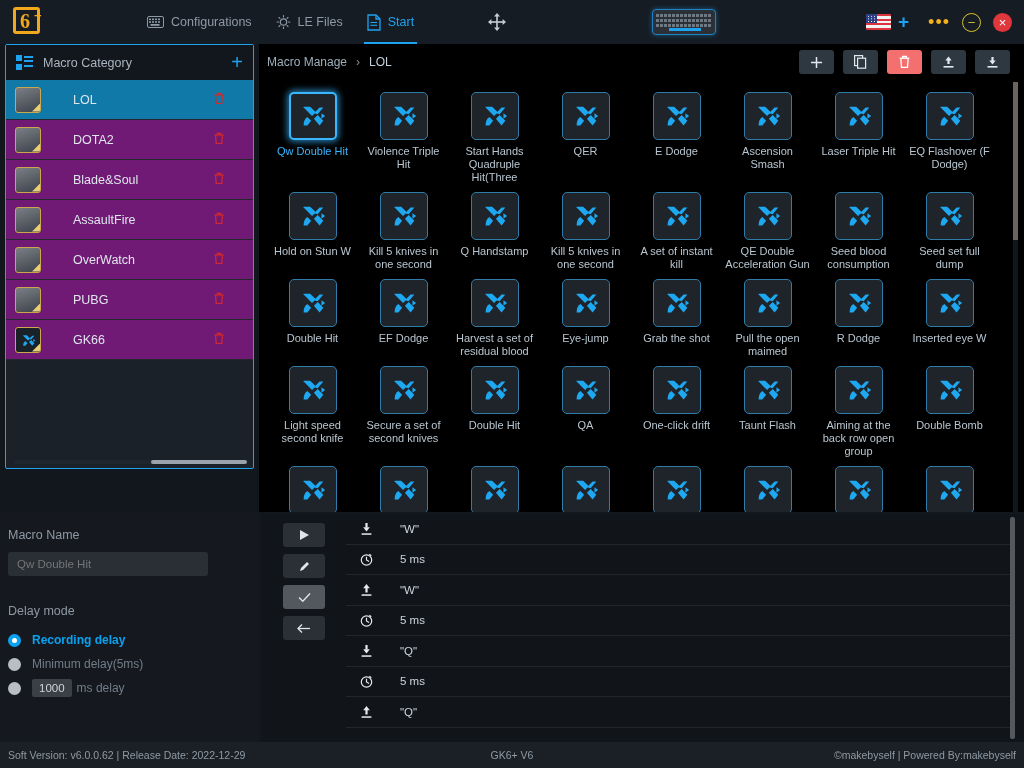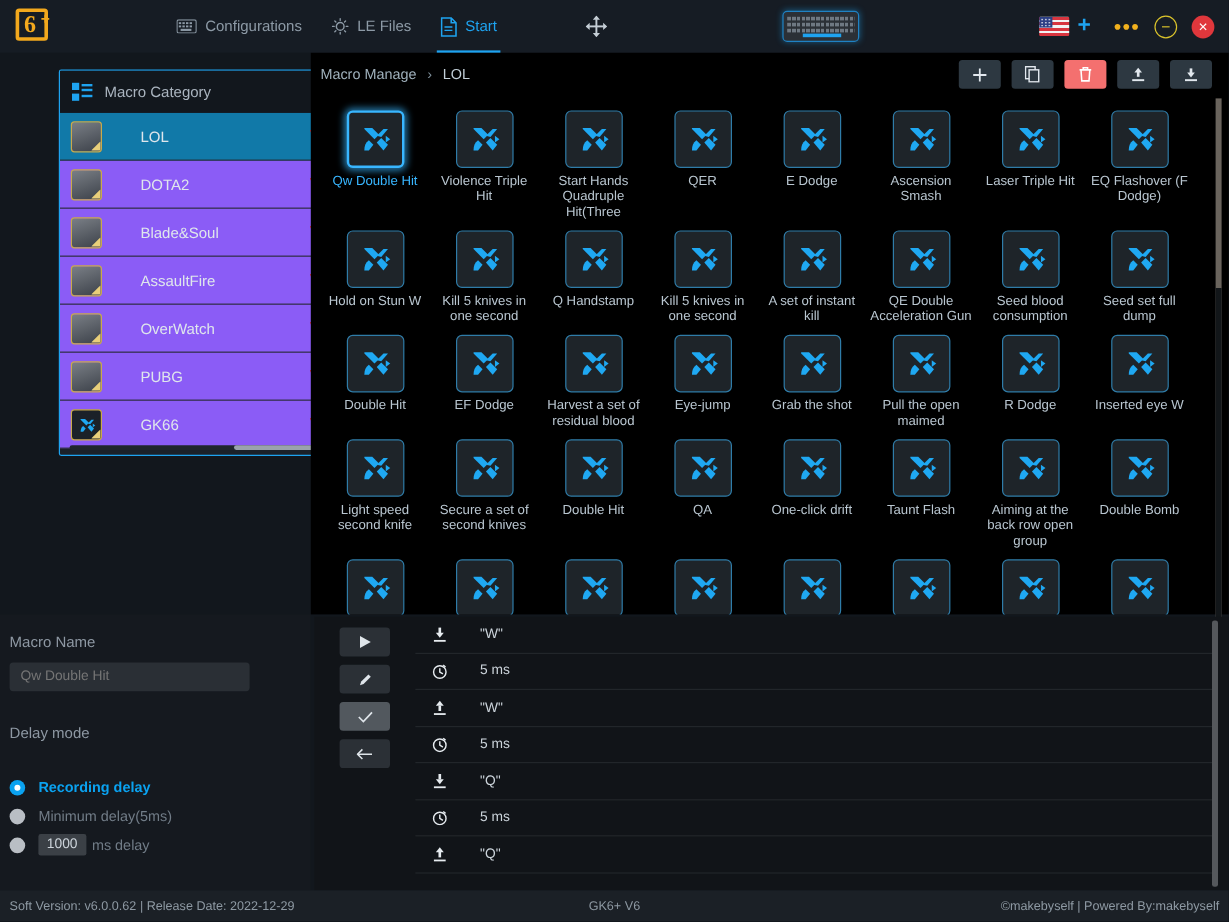--- a/index.html
+++ b/index.html
@@ -68,41 +68,41 @@
   .dots { color:#f2b11d; font-size: 18px; letter-spacing:1px; margin-left: 19px; line-height:10px;}
   .circ {
     width:19px; height:19px; border-radius:50%; margin-left: 12px;
     display:flex;align-items:center;justify-content:center; font-size:13px;
   }
   .circ.min { border:1.6px solid #d9c22b; color:#d9c22b; }
   .circ.close { background:#e0373c; color:#fff; margin-right: 12px; }
 
   
   .sidebar {
-    position:absolute; left:5px; top:58px; width:249px; height:322px;
+    position:absolute; left:5px; top:44px; width:249px; height:425px;
     border:1.4px solid #1ea3f0; background:#1b2129; border-radius:2px;
-    display:flex; flex-direction:column;margin-left:44px;
+    display:flex; flex-direction:column;
   }
   .sidebar-head {
     height:35px; background:#12171d; display:flex; align-items:center;
     padding: 0 10px; position: relative; flex: none;
   }
   .cat-icon { width:17px; height:15px; position:relative; margin-right:10px; }
   .cat-icon i{position:absolute;background:#1ea3f0;display:block;}
   .cat-icon .b1{left:0;top:0;width:6px;height:6px;}
   .cat-icon .b2{left:0;top:9px;width:6px;height:6px;}
   .cat-icon .l1{left:8px;top:1px;width:9px;height:2px;}
   .cat-icon .l2{left:8px;top:5px;width:9px;height:2px;}
   .cat-icon .l3{left:8px;top:10px;width:9px;height:2px;}
   .sidebar-title{font-size:12.5px;color:#aab4bf;}
   .add-cat{position:absolute;right:10px;top:7px;color:#1ea3f0;font-size:20px;line-height:20px;cursor:pointer;}
   .cat-list{flex:1;overflow:hidden;position:relative;}
   .cat-row{
     height:40px; display:flex; align-items:center; padding:0 0 0 9px;
-    border-bottom:1px solid #23282f; cursor:pointer; background:#8b5cf6; position:relative;
+    border-bottom:1px solid #23282f; cursor:pointer; background:#701a75; position:relative;
   }
   .cat-row.selected{background:#1179a8;}
   .cat-thumb{
     width:26px;height:26px;border-radius:3px;border:1px solid #c9a94b;
     position:relative;overflow:hidden;flex:none;
   }
   .cat-thumb::after{
     content:"";position:absolute;right:0;bottom:0;width:8px;height:8px;background:#e9cf7a;
     clip-path: polygon(0 100%,100% 100%,100% 0);
   }
@@ -117,21 +117,21 @@
   
   .macro-props{
     position:absolute;left:0;top:512px;width:259px;height:230px;background:#15191f;
     padding:16px 12px 0 8px;
   }
   .prop-label{font-size:12.5px;color:#8e98a3;margin-bottom:10px;}
   .name-input{
     width:200px;height:24px;background:#2a2f35;border:none;border-radius:3px;
     color:#8b949d;font-size:11.5px;padding:0 9px;font-family:"Liberation Sans",sans-serif;
   }
-  .delay-label{font-size:12.5px;color:#8e98a3;margin-top:28px;margin-bottom:26px;}
+  .delay-label{font-size:12.5px;color:#8e98a3;margin-top:28px;margin-bottom:10px;}
   .radio-row{display:flex;align-items:center;height:24px;cursor:pointer;gap:11px;}
   .radio{
     width:13px;height:13px;border-radius:50%;background:#b9bec4;flex:none;position:relative;
   }
   .radio.on{background:#0aa2f0;}
   .radio.on::after{content:"";position:absolute;left:4px;top:4px;width:5px;height:5px;border-radius:50%;background:#fff;}
   .radio-text{font-size:12px;color:#717c87;}
   .radio-row.on .radio-text{color:#0aa2f0;font-weight:bold;}
   .ms-box{
     background:#3b4046;color:#cdd4db;font-size:11.5px;border-radius:2px;

